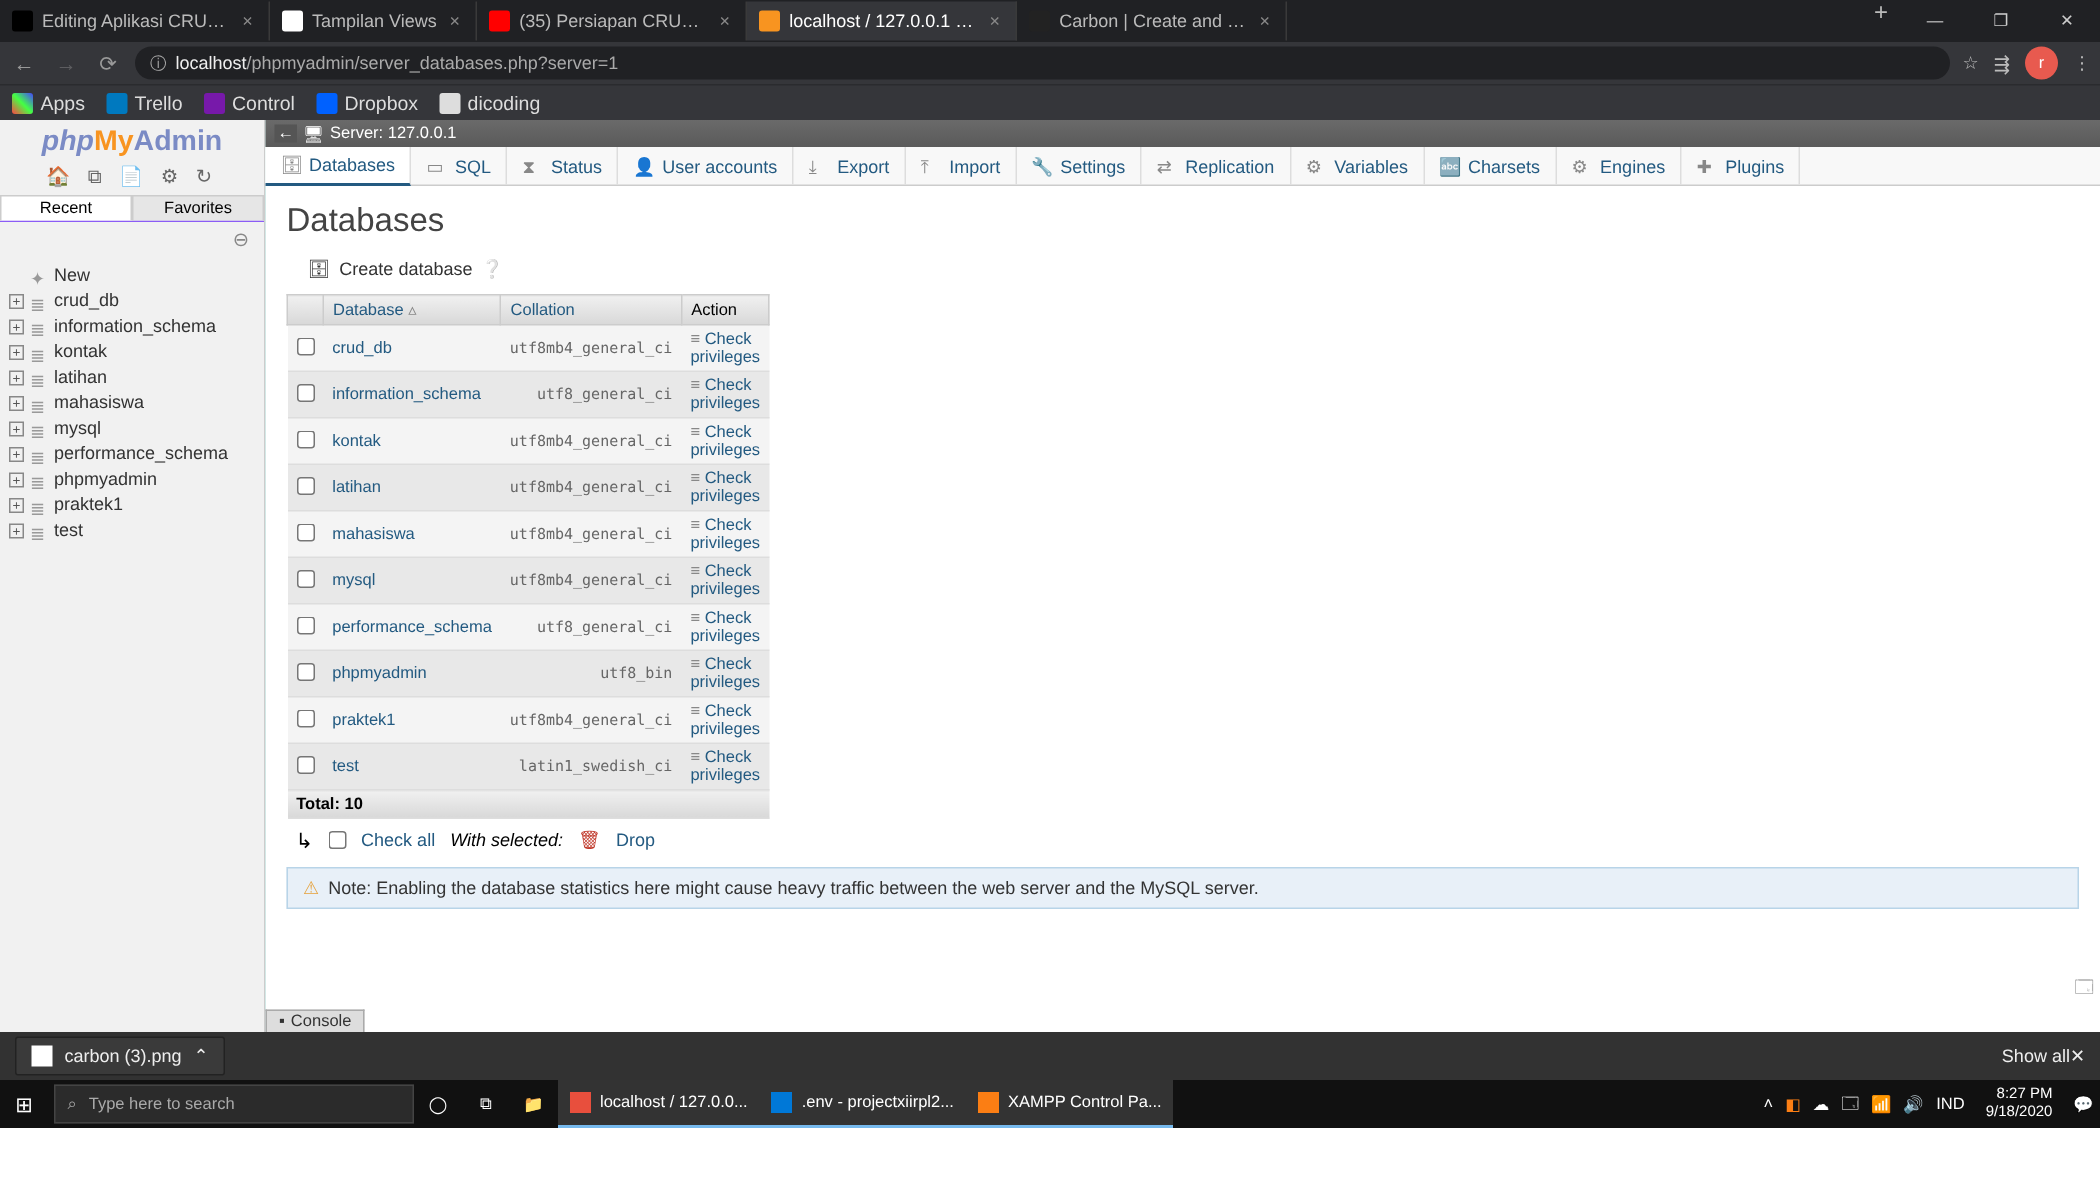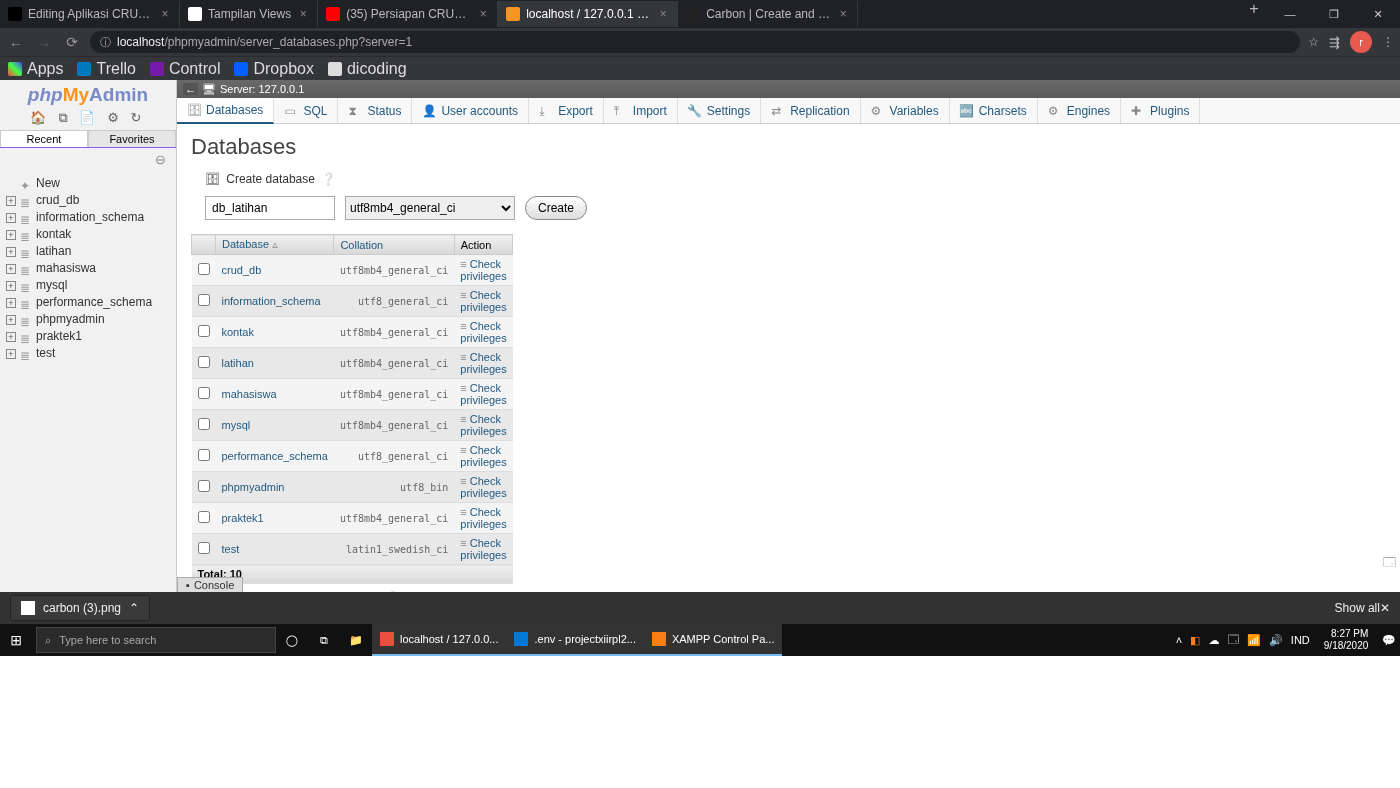--- a/index.html
+++ b/index.html
@@ -18,24 +18,24 @@
 
 .toolbar{height:28px;background:#35363a;display:flex;align-items:center;padding:0 6px;gap:8px}
 .toolbar .navbtn{color:#999;font-size:14px;width:20px;text-align:center;cursor:pointer}
 .urlbox{flex:1;display:flex;align-items:center;background:#202124;border-radius:14px;height:22px;padding:0 10px;color:#aaa;font-size:12px}
 .urlbox .lockish{margin-right:6px;font-size:11px}
 .urlbox .urltxt{color:#eee}
 .rightctl{display:flex;align-items:center;gap:10px;color:#bbb}
 .avatar{width:22px;height:22px;border-radius:50%;background:#e85a4f;color:#fff;display:flex;align-items:center;justify-content:center;font-size:11px}
 
 .bookmarks{height:24px;background:#35363a;border-top:1px solid #2a2b2e;display:flex;align-items:center;padding:0 8px;gap:14px}
-.bkm{display:flex;align-items:center;gap:5px;color:#ddd;font-size:16px;cursor:pointer}
+.bkm{display:flex;align-items:center;gap:5px;color:#ddd;font-size:13px;cursor:pointer}
 .bkm .ic{width:14px;height:14px;display:inline-block;border-radius:2px}
 
-.pma{display:flex;height:512px;background:#14b8a6}
+.pma{display:flex;height:608px;background:#14b8a6}
 .sidebar{width:177px;background:#f1f1f1;border-right:1px solid #ccc;font-size:12px;position:relative}
 .pma-logo{text-align:center;padding:4px 0 2px;font-family:Georgia,serif;font-weight:bold;font-size:19px}
 .pma-logo .php{color:#7b8bc5;font-style:italic}
 .pma-logo .my{color:#f89420}
 .pma-logo .admin{color:#7b8bc5}
 .sb-icons{text-align:center;padding:2px 0 4px;font-size:13px;color:#666;letter-spacing:4px}
 .sb-tabs{display:flex;border-bottom:1px solid #8b5cf6}
 .sb-tab{flex:1;text-align:center;padding:2px 0;background:#e6e6e6;border:1px solid #ccc;border-bottom:none;font-size:11px;cursor:pointer}
 .sb-tab.active{background:#fff}
 .tree{padding:4px 0 0 6px;line-height:17px}
@@ -296,27 +296,20 @@
         </div>
       </div>
 
     <div class="content">
       <h1 class="page-title">Databases</h1>
       <div class="create-row">
         <span>🗄</span>
         <span>Create database</span>
         <span style="color:#3a87ad">❔</span>
       </div>
-      <div class="inputs">
-        <input type="text" value="db_latihan" style="">
-        <select>
-          <option>utf8mb4_general_ci</option>
-        </select>
-        <button class="btn">Create</button>
-      </div>
 
       <table class="dbtable">
         <thead>
             <tr>
           <th style="width:18px"></th>
           <th><span>Database</span> <span style="color:#888">▵</span></th>
           <th>Collation</th>
           <th class="action">Action</th>
         </tr>
           </thead>
@@ -393,20 +386,21 @@
         <span class="arrow-up">↳</span>
         <input type="checkbox" class="chk" style="">
         <a href="#" style="color:#235a81;text-decoration:none">Check all</a>
         <i>With selected:</i>
         <span style="color:#c0392b">🗑</span>
         <a href="#" style="color:#235a81;text-decoration:none">Drop</a>
       </div>
 
       <div class="notice">
         <span class="warn">⚠</span>
+        <span>Note: Enabling the database statistics here might cause heavy traffic between the web server and the MySQL server.</span>
       </div>
     </div>
 
     <div class="console-tab">
       <span>▪</span>
       <span>Console</span>
     </div>
     <div style="position:absolute;right:4px;bottom:18px;color:#888">🗔</div>
   </div>
 </div>

